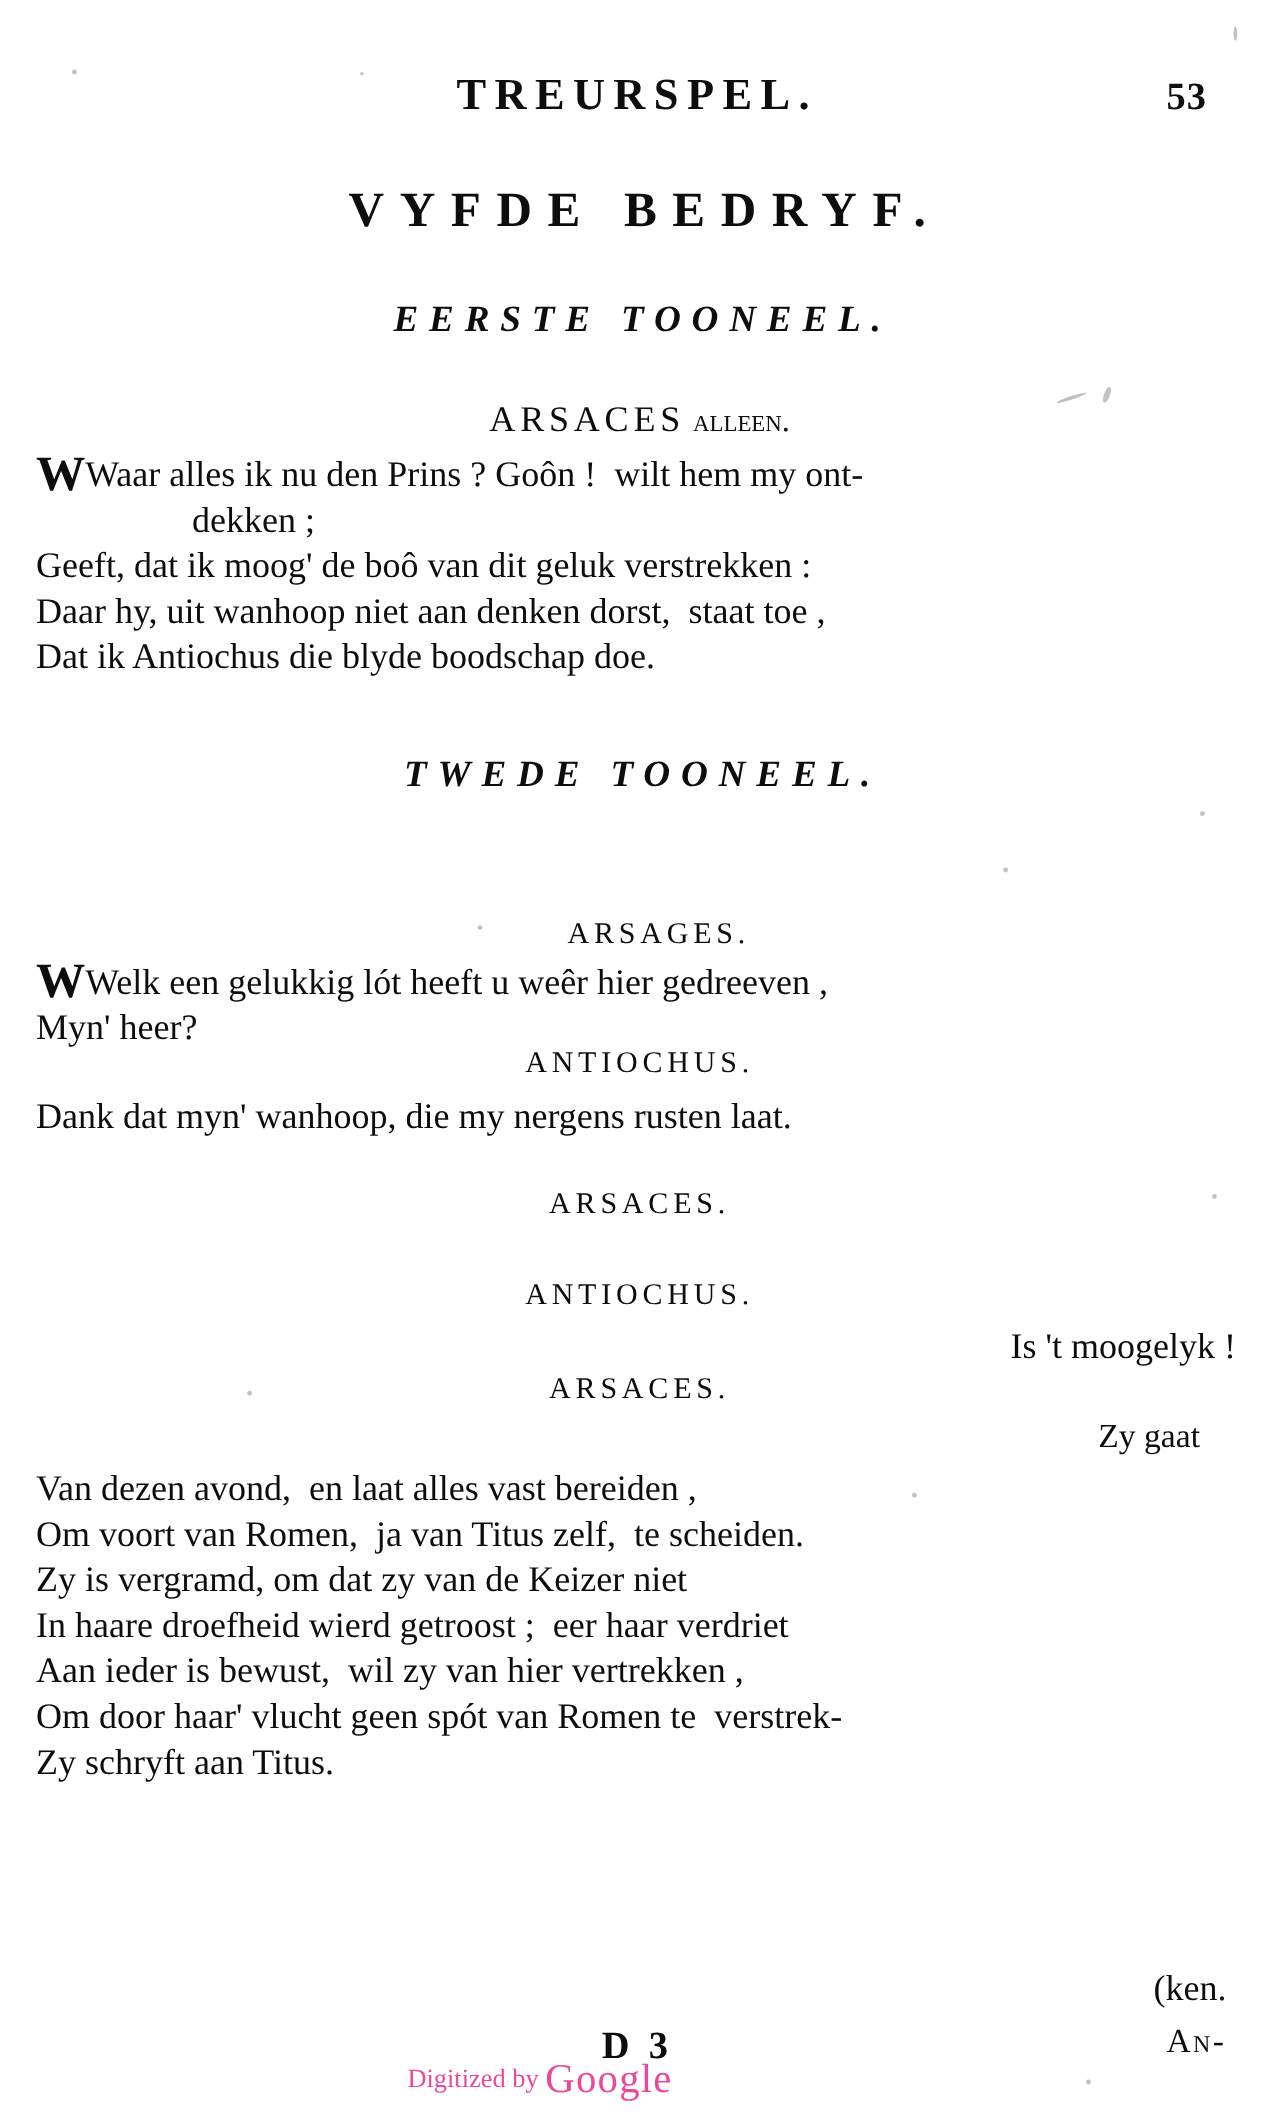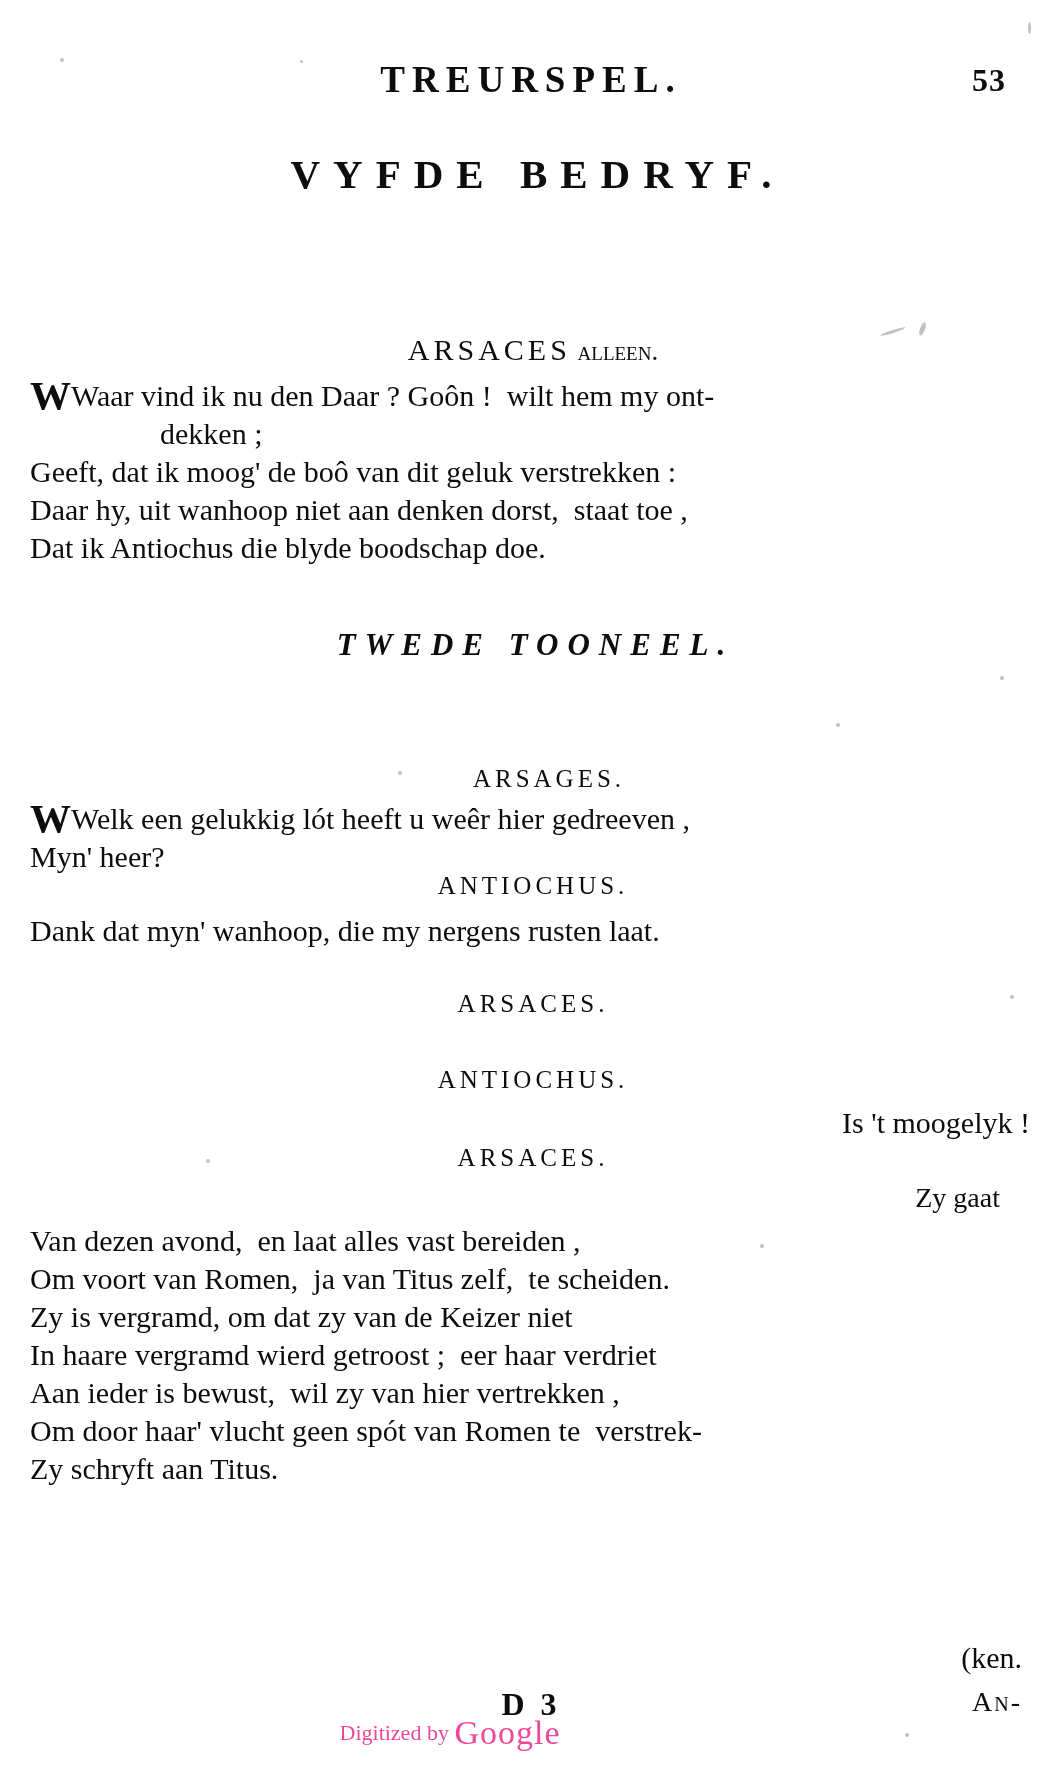--- a/index.html
+++ b/index.html
@@ -179,27 +179,28 @@
 </head>
 <body>
 
 <div class="page">
 
   <div class="running-head">TREURSPEL.</div>
   <div class="folio">53</div>
 
   <div class="act-title">VYFDE BEDRYF.</div>
 
+  <div class="scene-title scene-1">EERSTE TOONEEL.</div>
 
   <div class="speaker sp-arsaces-alleen">
     <span class="big">ARSACES</span><span class="stage"> alleen.</span>
   </div>
 
   <div class="verse v-block-1">
-    <div class="line"><span class="dropcap">W</span><span>Waar vind ik nu den Daar ? Goôn !  wilt hem my ont-</span></div>
+    <div class="line"><span class="dropcap">W</span><span>Waar alles ik nu den Prins ? Goôn !  wilt hem my ont-</span></div>
     <div class="line indent">dekken ;</div>
     <div class="line">Geeft, dat ik moog' de boô van dit geluk verstrekken :</div>
     <div class="line">Daar hy, uit wanhoop niet aan denken dorst,  staat toe ,</div>
     <div class="line">Dat ik Antiochus die blyde boodschap doe.</div>
   </div>
 
   <div class="scene-title scene-2">TWEDE TOONEEL.</div>
 
 
   <div class="speaker sp-arsages">ARSAGES.</div>
@@ -220,21 +221,21 @@
     <div class="line center-ind">Is 't moogelyk !</div>
   </div>
 
   <div class="speaker sp-arsaces-3">ARSACES.</div>
   <div class="right-stage">Zy gaat</div>
 
   <div class="verse v-block-6" style="top:1222px">
     <div class="line">Van dezen avond,  en laat alles vast bereiden ,</div>
     <div class="line">Om voort van Romen,  ja van Titus zelf,  te scheiden.</div>
     <div class="line">Zy is vergramd, om dat zy van de Keizer niet</div>
-    <div class="line">In haare vergramd wierd getroost ;  eer haar verdriet</div>
+    <div class="line">In haare droefheid wierd getroost ;  eer haar verdriet</div>
     <div class="line">Aan ieder is bewust,  wil zy van hier vertrekken ,</div>
     <div class="line">Om door haar' vlucht geen spót van Romen te  verstrek-</div>
     <div class="line">Zy schryft aan Titus.</div>
   </div>
 
   <div class="paren-ken">(ken.</div>
   <div class="signature">D 3</div>
   <div class="catchword">An-</div>
 
   <div class="watermark">

